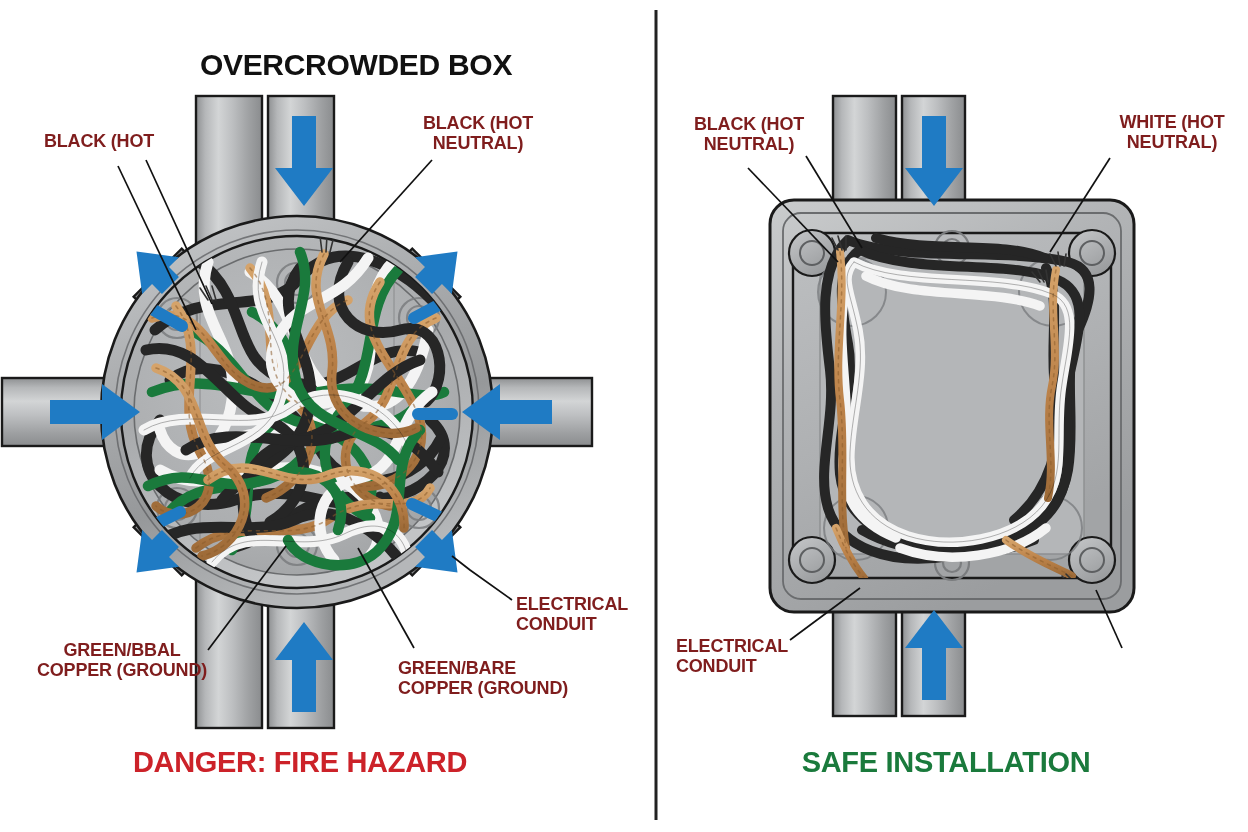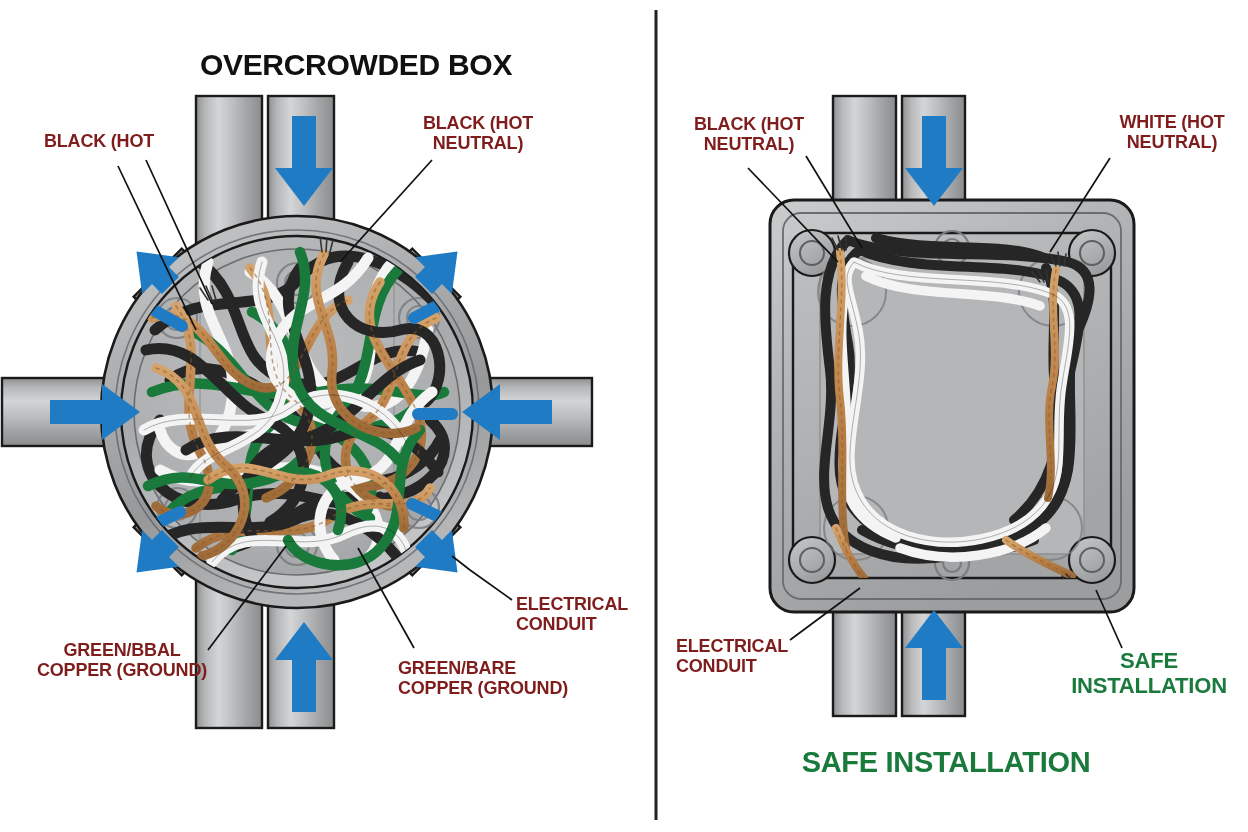--- a/index.html
+++ b/index.html
@@ -409,29 +409,28 @@
 
   <div class="lbl" style="left:516px;top:594px;">ELECTRICAL
 CONDUIT</div>
 
   <div class="lbl c" style="left:26px;top:640px;width:192px;text-align:center;">GREEN/BBAL
 COPPER (GROUND)</div>
 
   <div class="lbl" style="left:398px;top:658px;">GREEN/BARE
 COPPER (GROUND)</div>
 
+  <div class="caption cap-danger" style="left:0;top:746px;width:600px;text-align:center;">DANGER: FIRE HAZARD</div>
 
 
   <div class="lbl c" style="left:676px;top:114px;width:146px;">BLACK (HOT
 NEUTRAL)</div>
 
   <div class="lbl c" style="left:1102px;top:112px;width:140px;">WHITE (HOT
 NEUTRAL)</div>
 
   <div class="lbl" style="left:676px;top:636px;">ELECTRICAL
 CONDUIT</div>
 
-  <div class="lbl c green" style="left:1056px;top:648px;width:186px;">SAFE
-INSTALLATION</div>
 
   <div class="caption cap-safe" style="left:656px;top:746px;width:580px;text-align:center;">SAFE INSTALLATION</div>
 
 </div>
 
 </body></html>

